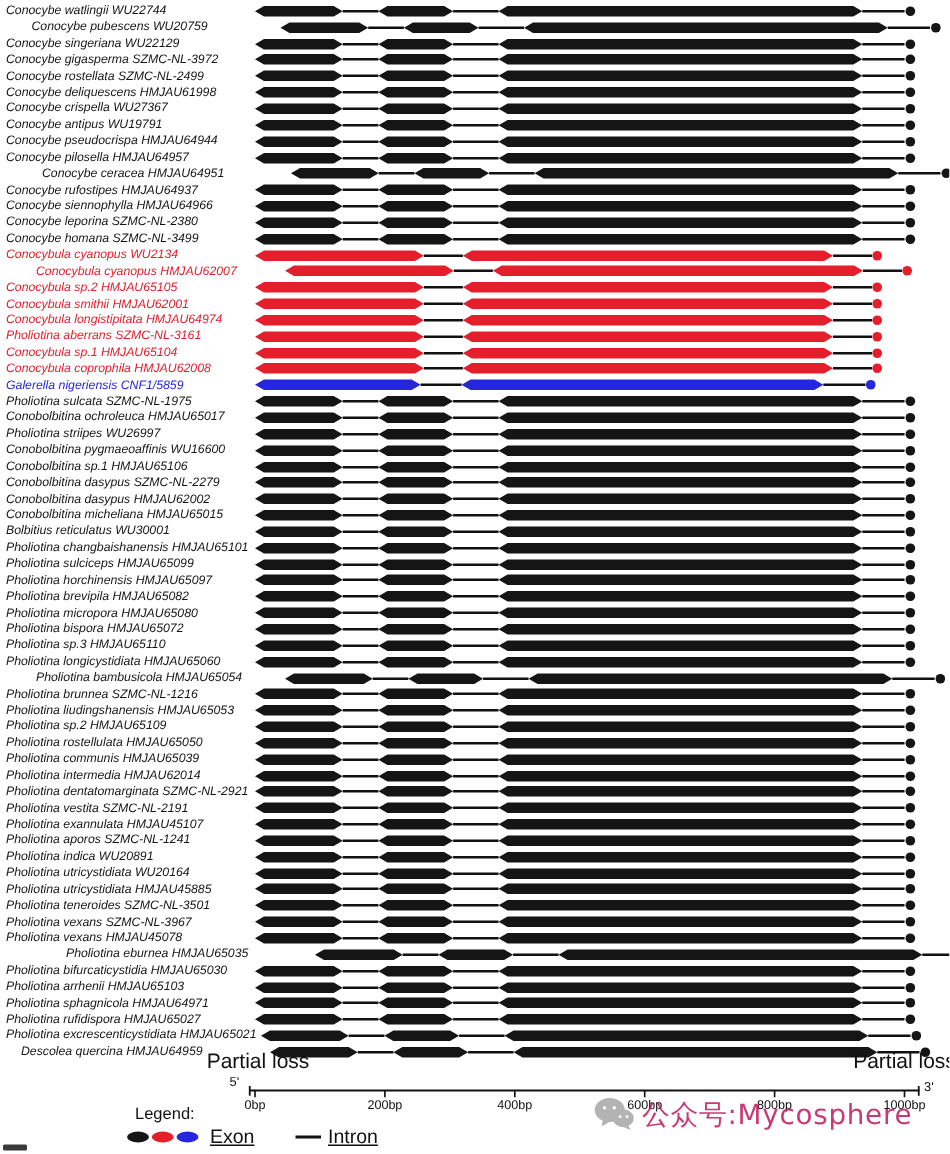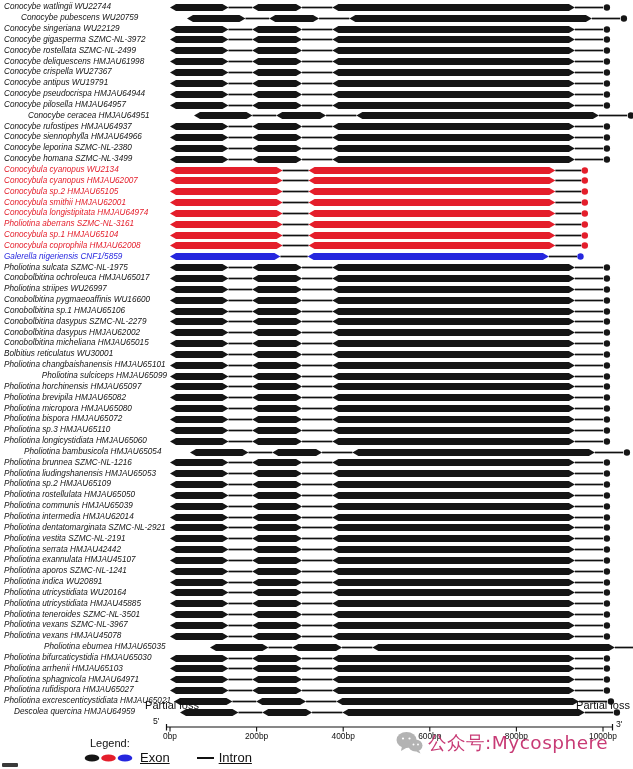--- a/index.html
+++ b/index.html
@@ -10,21 +10,21 @@
   .lab{flex:0 0 163px;padding-left:4px;font-style:italic;font-size:8.2px;line-height:1;
        white-space:nowrap;overflow:visible;color:#1c1c1c;}
   .gsvg{flex:0 0 466px;width:466px;height:11px;display:block;}
   .axis-area{position:absolute;left:0;top:0;width:633px;height:769px;pointer-events:none;}
   #axis-svg{position:absolute;left:0;top:722px;width:633px;height:12px;overflow:visible;}
   #tick-labels{position:absolute;left:0;top:731px;width:633px;height:12px;}
   .tick-label{position:absolute;top:0;transform:translateX(-50%);font-size:8.4px;color:#111;}
   .prime{position:absolute;font-size:8.6px;color:#111;}
   .five{left:153px;top:716px;}
   .three{left:616px;top:719px;}
-  .ploss{position:absolute;top:699px;transform:translateX(-50%);font-size:11px;color:#111;white-space:nowrap;}
+  .ploss{position:absolute;top:699px;transform:translateX(-50%);font-size:14px;color:#111;white-space:nowrap;}
   .ploss.left{left:172px;}
   .ploss.right{left:603px;}
   .legend{position:absolute;left:84px;top:737px;}
   .legend-title{font-size:11px;color:#111;margin-left:6px;}
   .legend-row{display:flex;align-items:center;gap:4px;margin-top:1px;}
   .legend-row .txt{font-size:13px;color:#111;text-decoration:underline;}
   .intron-swatch{margin-left:22px;}
   .watermark{position:absolute;left:396px;top:729px;height:26px;display:flex;align-items:center;
              gap:5px;color:#be185d;opacity:.85;z-index:5;}
   .watermark-text{font-size:18.5px;letter-spacing:.5px;white-space:nowrap;
@@ -221,21 +221,21 @@
         <span class="lab" style="color: rgb(228, 30, 43);">Conocybula cyanopus WU2134</span>
         <svg viewBox="0 0 466 11" class="gsvg">
           <polygon points="3,5.5 9,2 109.58,2 115.58,5.5 109.58,9 9,9" fill="#e41e2b"></polygon>
           <line x1="115.58" y1="5.5" x2="141.56" y2="5.5" stroke="#111111" stroke-width="1.7"></line>
           <polygon points="141.56,5.5 147.56,2 382.37,2 388.37,5.5 382.37,9 147.56,9" fill="#e41e2b"></polygon>
           <line x1="388.37" y1="5.5" x2="414.35" y2="5.5" stroke="#111111" stroke-width="1.7"></line>
           <circle cx="417.814" cy="5.5" r="3.2" fill="#e41e2b"></circle>
         </svg>
       </div>
       <div class="row">
-        <span class="lab" style="color: rgb(228, 30, 43);">Conocybula cyanopus HMJAU62007</span>
+        <span class="lab" style="color: rgb(228, 30, 43); margin-left: 20px;">Conocybula cyanopus HMJAU62007</span>
         <svg viewBox="0 0 466 11" class="gsvg">
           <polygon points="3,5.5 9,2 109.58,2 115.58,5.5 109.58,9 9,9" fill="#e41e2b"></polygon>
           <line x1="115.58" y1="5.5" x2="141.56" y2="5.5" stroke="#111111" stroke-width="1.7"></line>
           <polygon points="141.56,5.5 147.56,2 382.37,2 388.37,5.5 382.37,9 147.56,9" fill="#e41e2b"></polygon>
           <line x1="388.37" y1="5.5" x2="414.35" y2="5.5" stroke="#111111" stroke-width="1.7"></line>
           <circle cx="417.814" cy="5.5" r="3.2" fill="#e41e2b"></circle>
         </svg>
       </div>
       <div class="row">
         <span class="lab" style="color: rgb(228, 30, 43);">Conocybula sp.2 HMJAU65105</span>
@@ -421,21 +421,21 @@
           <polygon points="3,5.5 9,2 55.455,2 61.455,5.5 55.455,9 9,9" fill="#151515"></polygon>
           <line x1="61.455" y1="5.5" x2="85.27" y2="5.5" stroke="#111111" stroke-width="1.7"></line>
           <polygon points="85.27,5.5 91.27,2 129.065,2 135.065,5.5 129.065,9 91.27,9" fill="#151515"></polygon>
           <line x1="135.065" y1="5.5" x2="165.375" y2="5.5" stroke="#111111" stroke-width="1.7"></line>
           <polygon points="165.375,5.5 171.375,2 401.855,2 407.855,5.5 401.855,9 171.375,9" fill="#151515"></polygon>
           <line x1="407.855" y1="5.5" x2="436" y2="5.5" stroke="#111111" stroke-width="1.7"></line>
           <circle cx="439.897" cy="5.5" r="3.2" fill="#151515"></circle>
         </svg>
       </div>
       <div class="row">
-        <span class="lab" style="color: rgb(21, 21, 21); text-align: right;">Pholiotina sulciceps HMJAU65099</span>
+        <span class="lab" style="color: rgb(21, 21, 21);">Pholiotina sulciceps HMJAU65099</span>
         <svg viewBox="0 0 466 11" class="gsvg">
           <polygon points="3,5.5 9,2 55.455,2 61.455,5.5 55.455,9 9,9" fill="#151515"></polygon>
           <line x1="61.455" y1="5.5" x2="85.27" y2="5.5" stroke="#111111" stroke-width="1.7"></line>
           <polygon points="85.27,5.5 91.27,2 129.065,2 135.065,5.5 129.065,9 91.27,9" fill="#151515"></polygon>
           <line x1="135.065" y1="5.5" x2="165.375" y2="5.5" stroke="#111111" stroke-width="1.7"></line>
           <polygon points="165.375,5.5 171.375,2 401.855,2 407.855,5.5 401.855,9 171.375,9" fill="#151515"></polygon>
           <line x1="407.855" y1="5.5" x2="436" y2="5.5" stroke="#111111" stroke-width="1.7"></line>
           <circle cx="439.897" cy="5.5" r="3.2" fill="#151515"></circle>
         </svg>
       </div>
@@ -602,32 +602,20 @@
           <line x1="61.455" y1="5.5" x2="85.27" y2="5.5" stroke="#111111" stroke-width="1.7"></line>
           <polygon points="85.27,5.5 91.27,2 129.065,2 135.065,5.5 129.065,9 91.27,9" fill="#151515"></polygon>
           <line x1="135.065" y1="5.5" x2="165.375" y2="5.5" stroke="#111111" stroke-width="1.7"></line>
           <polygon points="165.375,5.5 171.375,2 401.855,2 407.855,5.5 401.855,9 171.375,9" fill="#151515"></polygon>
           <line x1="407.855" y1="5.5" x2="436" y2="5.5" stroke="#111111" stroke-width="1.7"></line>
           <circle cx="439.897" cy="5.5" r="3.2" fill="#151515"></circle>
         </svg>
       </div>
       <div class="row">
         <span class="lab" style="color: rgb(21, 21, 21);">Pholiotina vestita SZMC-NL-2191</span>
-        <svg viewBox="0 0 466 11" class="gsvg">
-          <polygon points="3,5.5 9,2 55.455,2 61.455,5.5 55.455,9 9,9" fill="#151515"></polygon>
-          <line x1="61.455" y1="5.5" x2="85.27" y2="5.5" stroke="#111111" stroke-width="1.7"></line>
-          <polygon points="85.27,5.5 91.27,2 129.065,2 135.065,5.5 129.065,9 91.27,9" fill="#151515"></polygon>
-          <line x1="135.065" y1="5.5" x2="165.375" y2="5.5" stroke="#111111" stroke-width="1.7"></line>
-          <polygon points="165.375,5.5 171.375,2 401.855,2 407.855,5.5 401.855,9 171.375,9" fill="#151515"></polygon>
-          <line x1="407.855" y1="5.5" x2="436" y2="5.5" stroke="#111111" stroke-width="1.7"></line>
-          <circle cx="439.897" cy="5.5" r="3.2" fill="#151515"></circle>
-        </svg>
-      </div>
-      <div class="row">
-        <span class="lab" style="color: rgb(21, 21, 21);">Pholiotina serrata HMJAU42442</span>
         <svg viewBox="0 0 466 11" class="gsvg">
           <polygon points="3,5.5 9,2 55.455,2 61.455,5.5 55.455,9 9,9" fill="#151515"></polygon>
           <line x1="61.455" y1="5.5" x2="85.27" y2="5.5" stroke="#111111" stroke-width="1.7"></line>
           <polygon points="85.27,5.5 91.27,2 129.065,2 135.065,5.5 129.065,9 91.27,9" fill="#151515"></polygon>
           <line x1="135.065" y1="5.5" x2="165.375" y2="5.5" stroke="#111111" stroke-width="1.7"></line>
           <polygon points="165.375,5.5 171.375,2 401.855,2 407.855,5.5 401.855,9 171.375,9" fill="#151515"></polygon>
           <line x1="407.855" y1="5.5" x2="436" y2="5.5" stroke="#111111" stroke-width="1.7"></line>
           <circle cx="439.897" cy="5.5" r="3.2" fill="#151515"></circle>
         </svg>
       </div>

